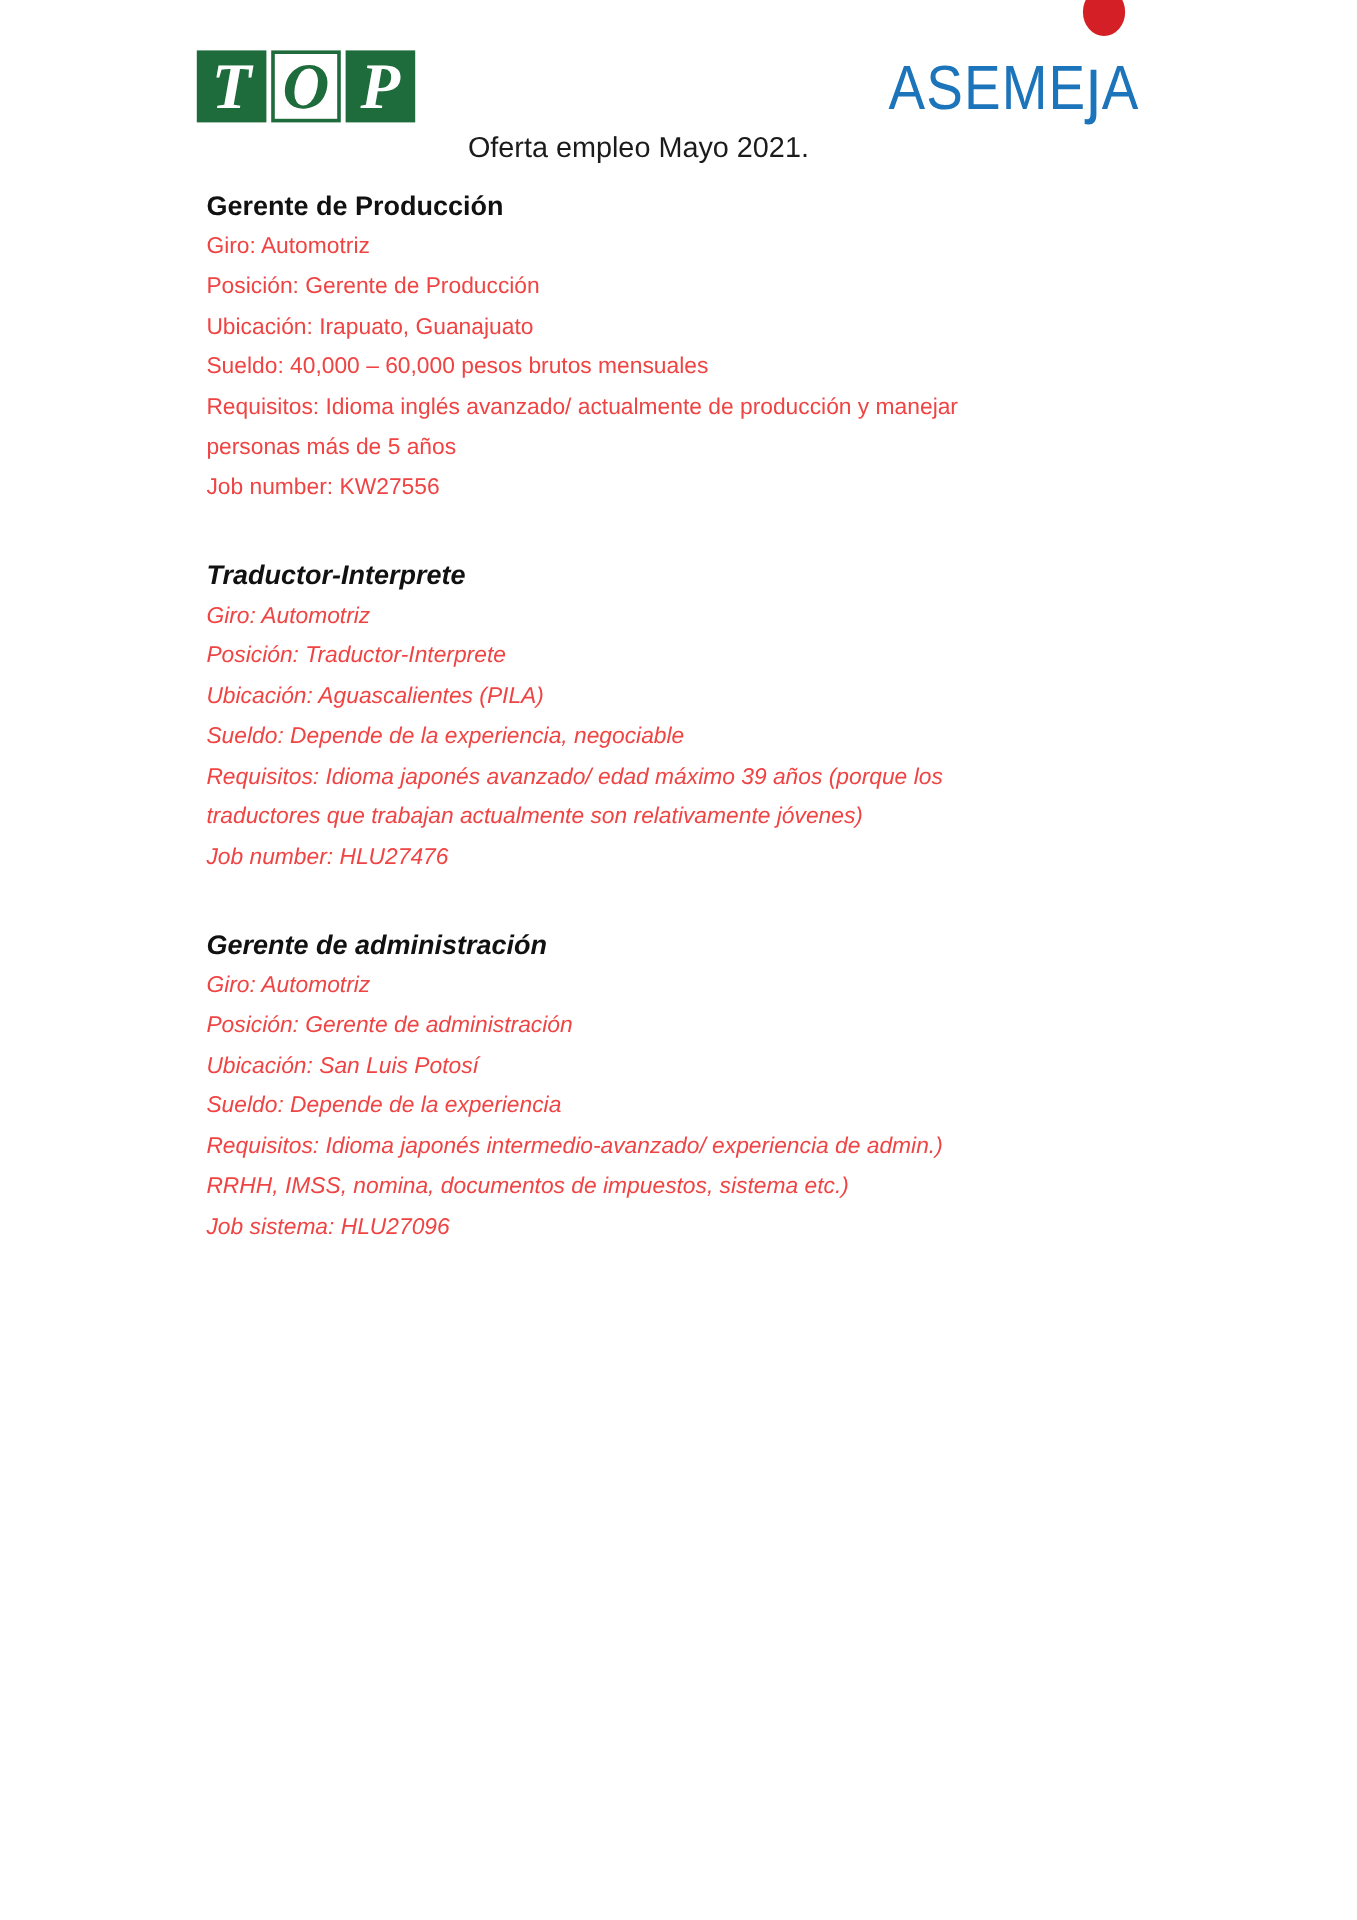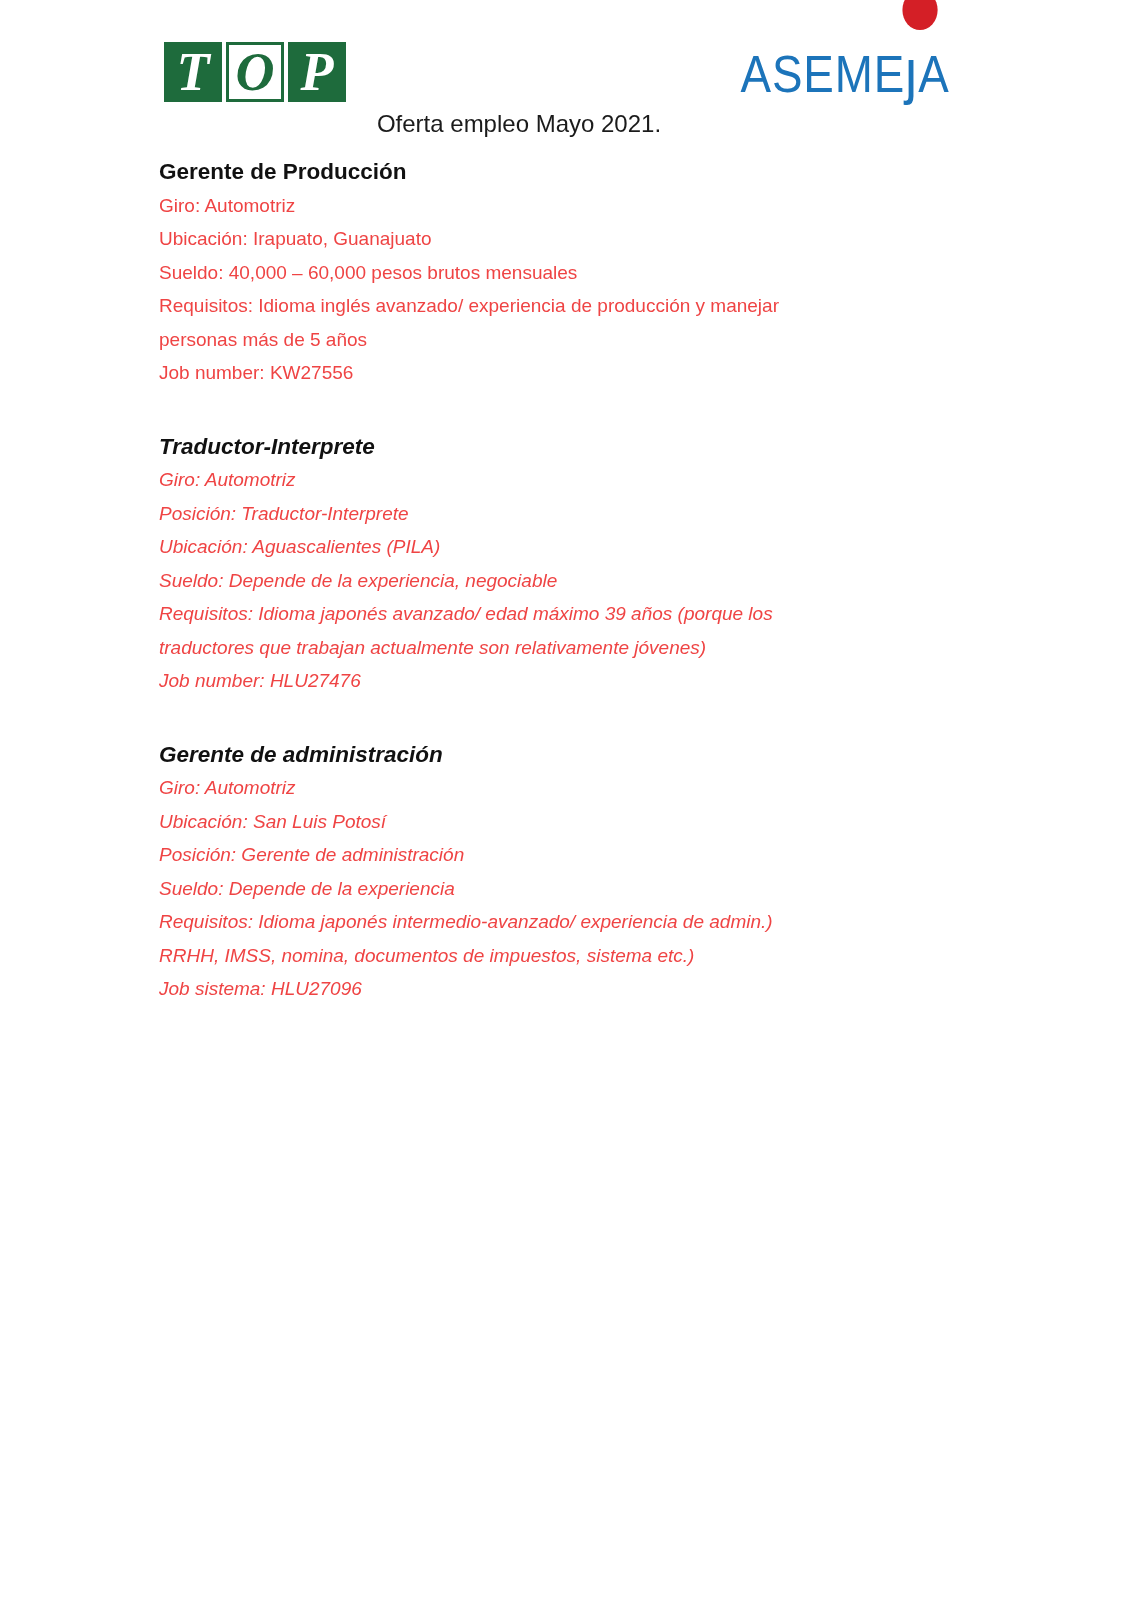--- a/index.html
+++ b/index.html
@@ -79,21 +79,21 @@
     height: 40px;
     border-radius: 50%;
     background: var(--asemeja-red, #d41f26);
     top: -58px;
     right: -22px;
   }
 
   
   .content {
     position: absolute;
-    left: 144px;
+    left: 157px;
     top: 108px;
     width: 790px;
   }
   .doc-title {
     width: 750px;
     text-align: center;
     font-size: 24px;
     line-height: 32px;
     color: #1b1b1b;
   }
@@ -144,43 +144,44 @@
       <span class="j-wrap"><span class="j-glyph">ȷ</span><span class="red-dot"></span></span>
       <span>A</span>
   </div>
 
   <div class="content">
     <div class="doc-title">Oferta empleo Mayo 2021.</div>
     <div id="sections-container">
   <section class="job-section">
     <h2 class="job-heading">Gerente de Producción</h2>
   <p class="job-line">Giro: Automotriz</p>
+          <p class="job-line">Posición: Gerente de Producción</p>
           <p class="job-line">Ubicación: Irapuato, Guanajuato</p>
           <p class="job-line">Sueldo: 40,000 – 60,000 pesos brutos mensuales</p>
-          <p class="job-line">Requisitos: Idioma inglés avanzado/ experiencia de producción y manejar</p>
+          <p class="job-line">Requisitos: Idioma inglés avanzado/ actualmente de producción y manejar</p>
           <p class="job-line">personas más de 5 años</p>
           <p class="job-line">Job number: KW27556</p>
         </section>
 
   <section class="job-section">
     <h2 class="job-heading">Traductor-Interprete</h2>
   <p class="job-line">Giro: Automotriz</p>
           <p class="job-line">Posición: Traductor-Interprete</p>
           <p class="job-line">Ubicación: Aguascalientes (PILA)</p>
           <p class="job-line">Sueldo: Depende de la experiencia, negociable</p>
           <p class="job-line">Requisitos: Idioma japonés avanzado/ edad máximo 39 años (porque los</p>
           <p class="job-line">traductores que trabajan actualmente son relativamente jóvenes)</p>
           <p class="job-line">Job number: HLU27476</p>
         </section>
 
   <section class="job-section">
     <h2 class="job-heading">Gerente de administración</h2>
   <p class="job-line">Giro: Automotriz</p>
+          <p class="job-line">Posición: Gerente de administración</p>
           <p class="job-line">Ubicación: San Luis Potosí</p>
-          <p class="job-line">Posición: Gerente de administración</p>
           <p class="job-line">Sueldo: Depende de la experiencia</p>
           <p class="job-line">Requisitos: Idioma japonés intermedio-avanzado/ experiencia de admin.)</p>
           <p class="job-line">RRHH, IMSS, nomina, documentos de impuestos, sistema etc.)</p>
           <p class="job-line">Job sistema: HLU27096</p>
         </section>
 </div>
   </div>
 
 </div>
 

